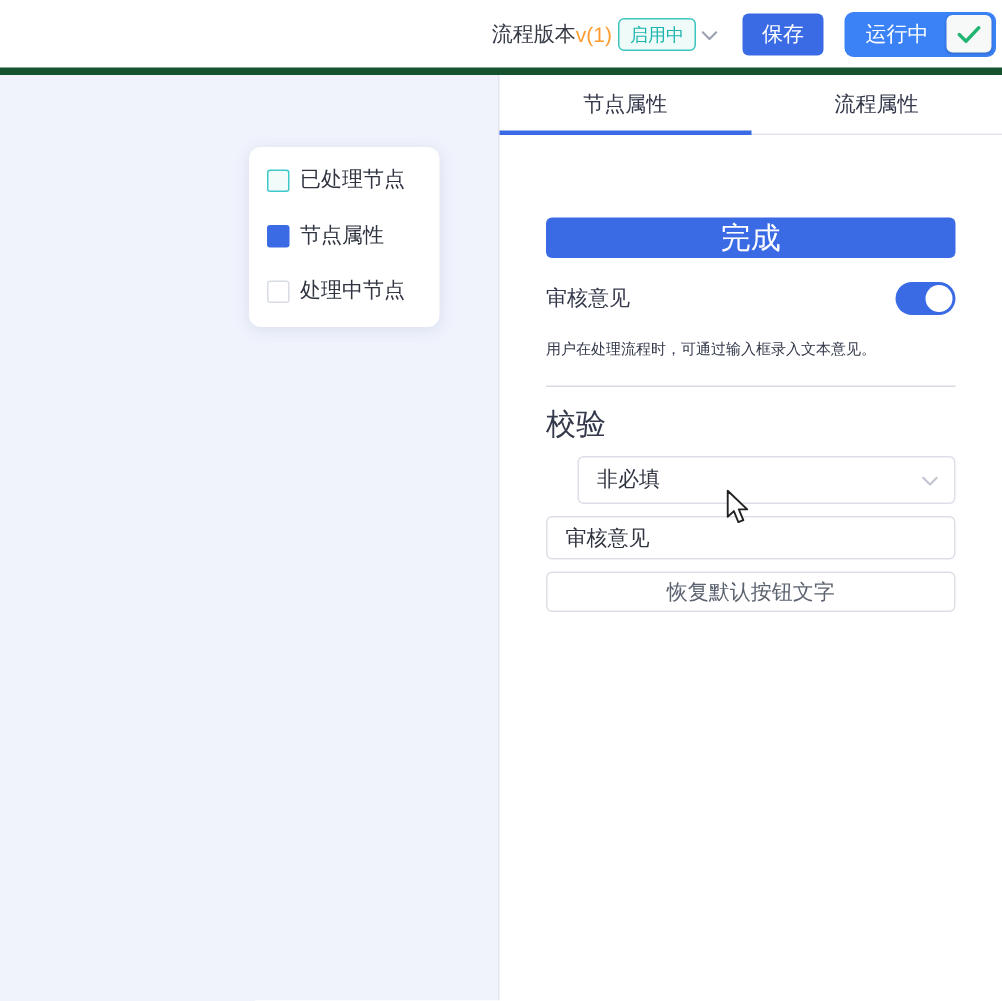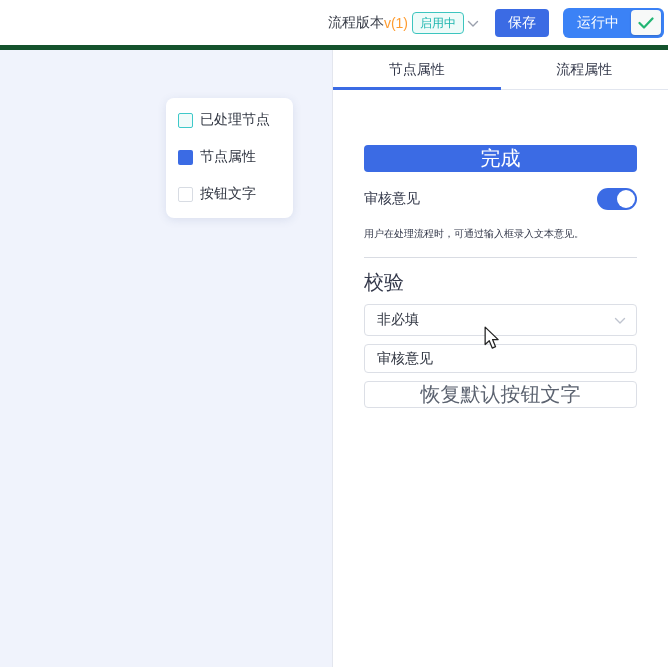--- a/index.html
+++ b/index.html
@@ -75,30 +75,30 @@
   .field-row { display: flex; align-items: center; justify-content: space-between; margin-top: 16px; }
   .field-label { font-size: 14px; color: #33384a; }
   .toggle { width: 40px; height: 22px; background: #3b6be4; border-radius: 11px; position: relative; cursor: pointer; flex: 0 0 auto; }
   .toggle-knob { position: absolute; top: 2px; right: 2px; width: 18px; height: 18px; background: #fff; border-radius: 50%; }
   .description { margin-top: 11px; font-size: 10px; line-height: 26px; color: #33384a; }
   .divider { border: none; border-top: 1px solid #d9dce3; margin-top: 10px; }
   .section-label { margin-top: 11px; font-size: 20px; color: #33384a; }
   .select-box {
     margin-top: 8px; height: 32px; border: 1px solid #dcdfe6; border-radius: 4px;
     display: flex; align-items: center; justify-content: space-between;
-    padding: 0 10px 0 12px; cursor: pointer; background: #fff;
+    padding: 0 10px 0 12px; cursor: pointer; background: #fff; margin-left: 21px;
   }
   .select-value { font-size: 14px; color: #2f3440; }
   .text-input {
     margin-top: 8px; width: 100%; height: 29px; border: 1px solid #dcdfe6; border-radius: 4px;
     padding: 0 12px; font-size: 14px; color: #2f3440; font-family: inherit; outline: none; background: #fff;
   }
   .btn-restore {
     margin-top: 8px; width: 100%; height: 27px; background: #fff;
-    border: 1px solid #dcdfe6; border-radius: 4px; color: #5c6370; font-size: 20px;
+    border: 1px solid #dcdfe6; border-radius: 4px; color: #5c6370; font-size: 14px;
     display: flex; align-items: center; justify-content: center; cursor: pointer; font-family: inherit;
   }
   .cursor { position: absolute; left: 483px; top: 326px; pointer-events: none; z-index: 50; }
 </style>
 </head>
 <body>
 
 <div class="app">
 
   <header class="topbar">
@@ -130,21 +130,21 @@
         <div class="legend-item">
           <span class="swatch swatch-processed"></span>
           <span class="legend-label">已处理节点</span>
         </div>
         <div class="legend-item">
           <span class="swatch swatch-processing"></span>
           <span class="legend-label">节点属性</span>
         </div>
         <div class="legend-item">
           <span class="swatch swatch-pending"></span>
-          <span class="legend-label">按钮文字</span>
+          <span class="legend-label">处理中节点</span>
         </div>
       </div>
     </div>
 
     <aside class="panel">
       <div class="tabs">
         <div class="tab active">节点属性</div>
         <div class="tab">流程属性</div>
       </div>
 

